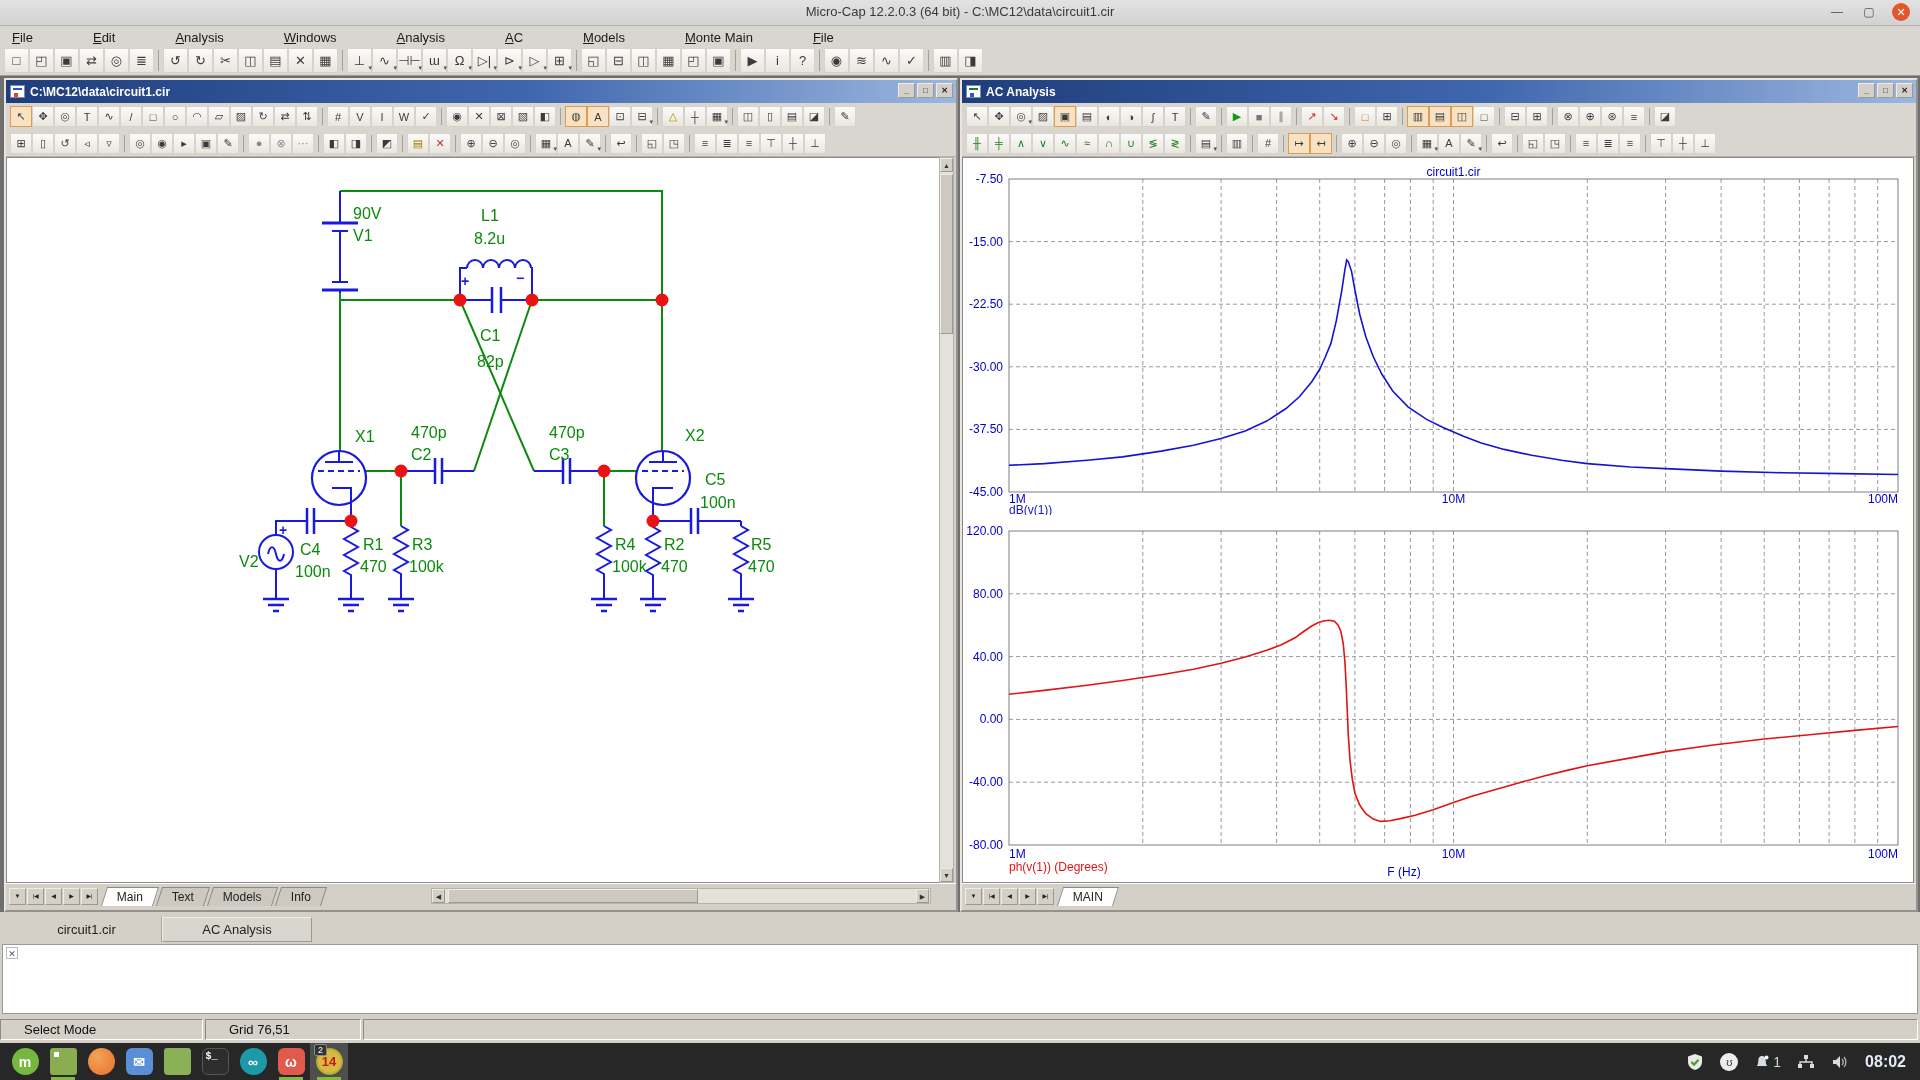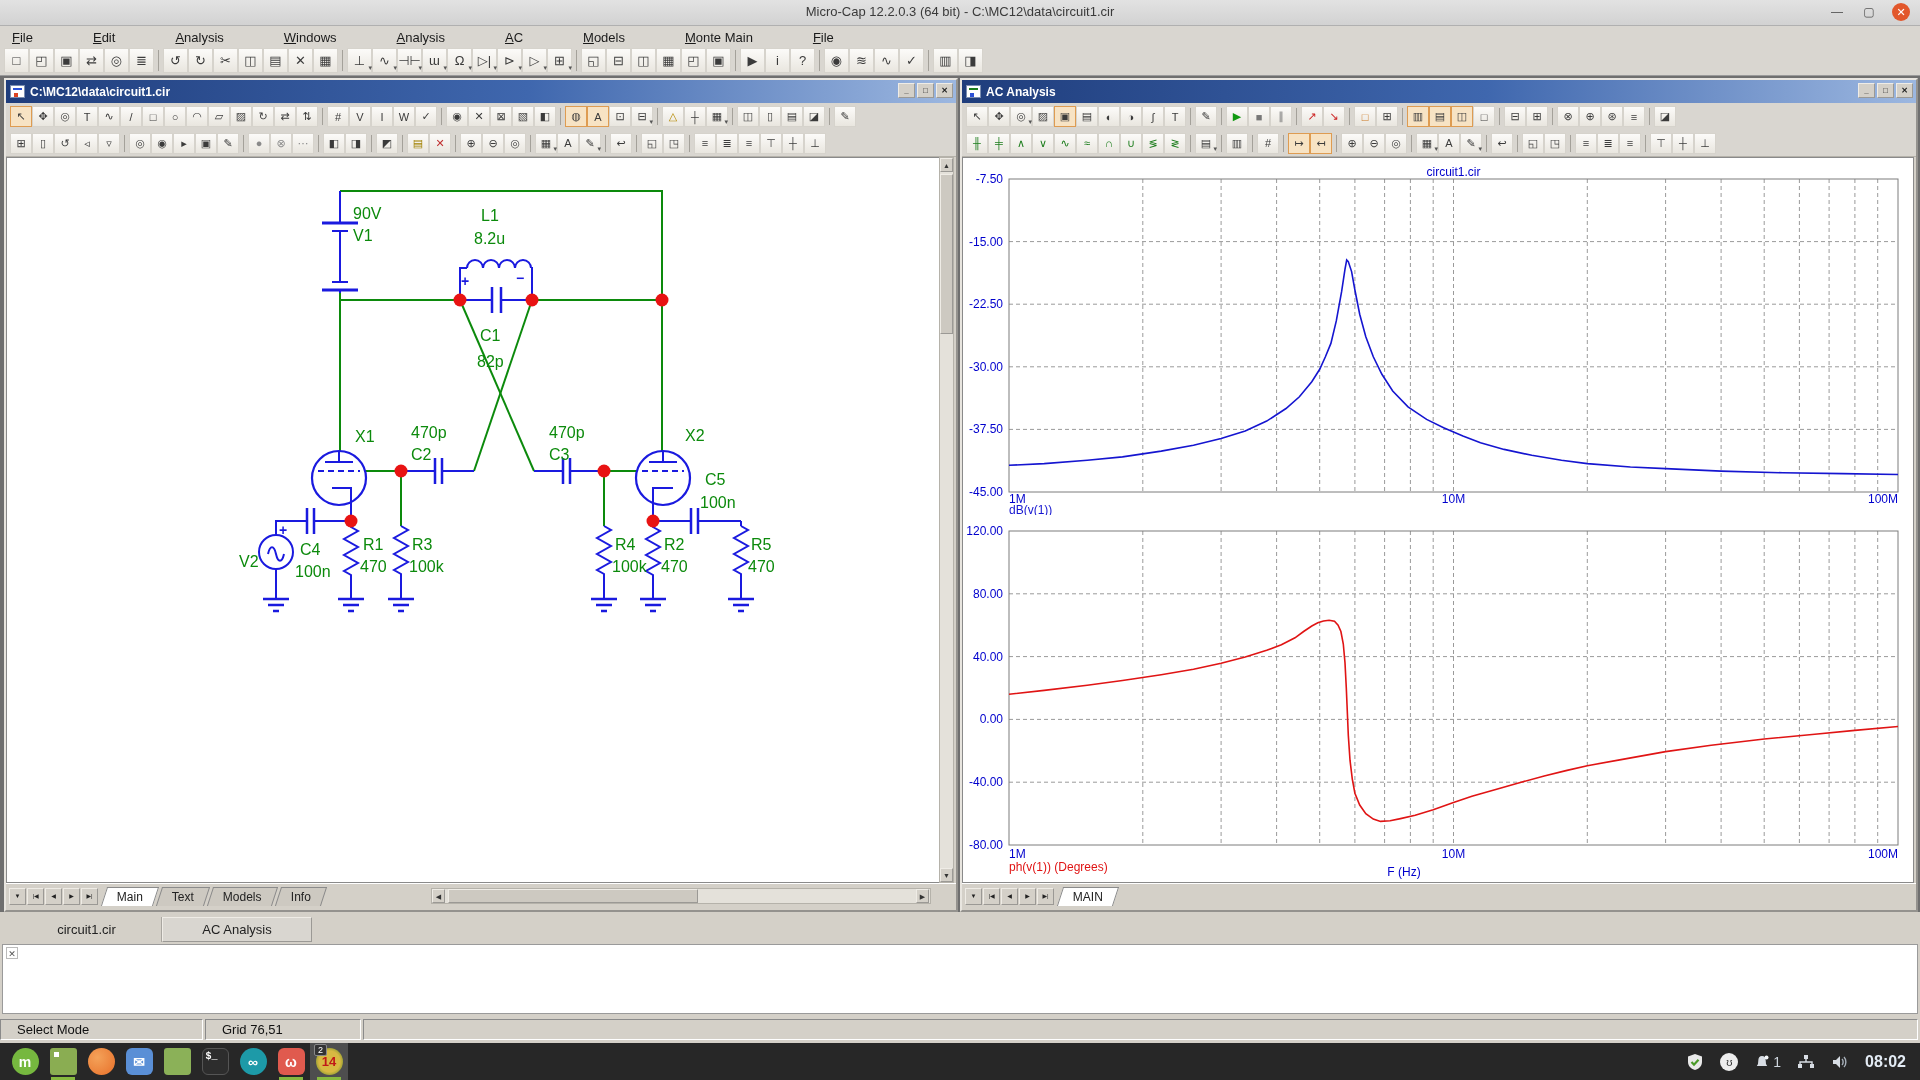--- a/index.html
+++ b/index.html
@@ -72,21 +72,21 @@
   .slabel{font-size:12px;}
   .xlabel{font-size:12px;fill:#0000cd;}
 
   
   #doctabs{position:absolute;left:0;top:912px;width:1920px;height:30px;background:#d4d0c8;display:flex;align-items:flex-end;padding-left:12px;}
   .dtab{height:25px;min-width:150px;display:flex;align-items:center;justify-content:center;font-size:13px;color:#222;border-right:1px solid #a9a6a0;}
   .dtab.active{border:1px outset #efece6;background:#d9d6d0;}
   #message{position:absolute;left:2px;top:944px;width:1916px;height:70px;background:#fff;border:1px solid #9a9a9a;}
   #message .mclose{position:absolute;left:3px;top:2px;width:12px;height:12px;font-size:9px;line-height:12px;text-align:center;color:#555;border:1px solid #bbb;}
   #statusbar{position:absolute;left:0;top:1016px;width:1920px;height:27px;background:#d4d0c8;display:flex;}
-  .spanel{height:21px;margin-top:3px;border:1px solid;border-color:#8a8a8a #fff #fff #8a8a8a;font-size:13px;color:#111;padding:2px 16px;margin-right:2px;}
+  .spanel{height:21px;margin-top:3px;border:1px solid;border-color:#8a8a8a #fff #fff #8a8a8a;font-size:13px;color:#111;padding:2px 23px;margin-right:2px;}
 
   
   #taskbar{position:absolute;left:0;top:1043px;width:1920px;height:37px;background:#272727;display:flex;align-items:center;padding:0 6px;}
   .tapp{width:38px;height:37px;display:flex;align-items:center;justify-content:center;position:relative;}
   .tapp.running::after{content:"";position:absolute;left:7px;right:7px;bottom:0;height:3px;background:#86b93f;}
   .tapp.focused{background:#4e4e4e;}
   .ticon{width:27px;height:27px;border-radius:6px;display:flex;align-items:center;justify-content:center;color:#fff;font-weight:bold;font-size:14px;}
   .tray{margin-left:auto;display:flex;align-items:center;gap:16px;padding-right:8px;}
   .trayic{color:#cfd6de;font-size:14px;display:flex;align-items:center;gap:3px;}
   #clock{color:#e3ebf4;font-size:16px;font-weight:bold;}

